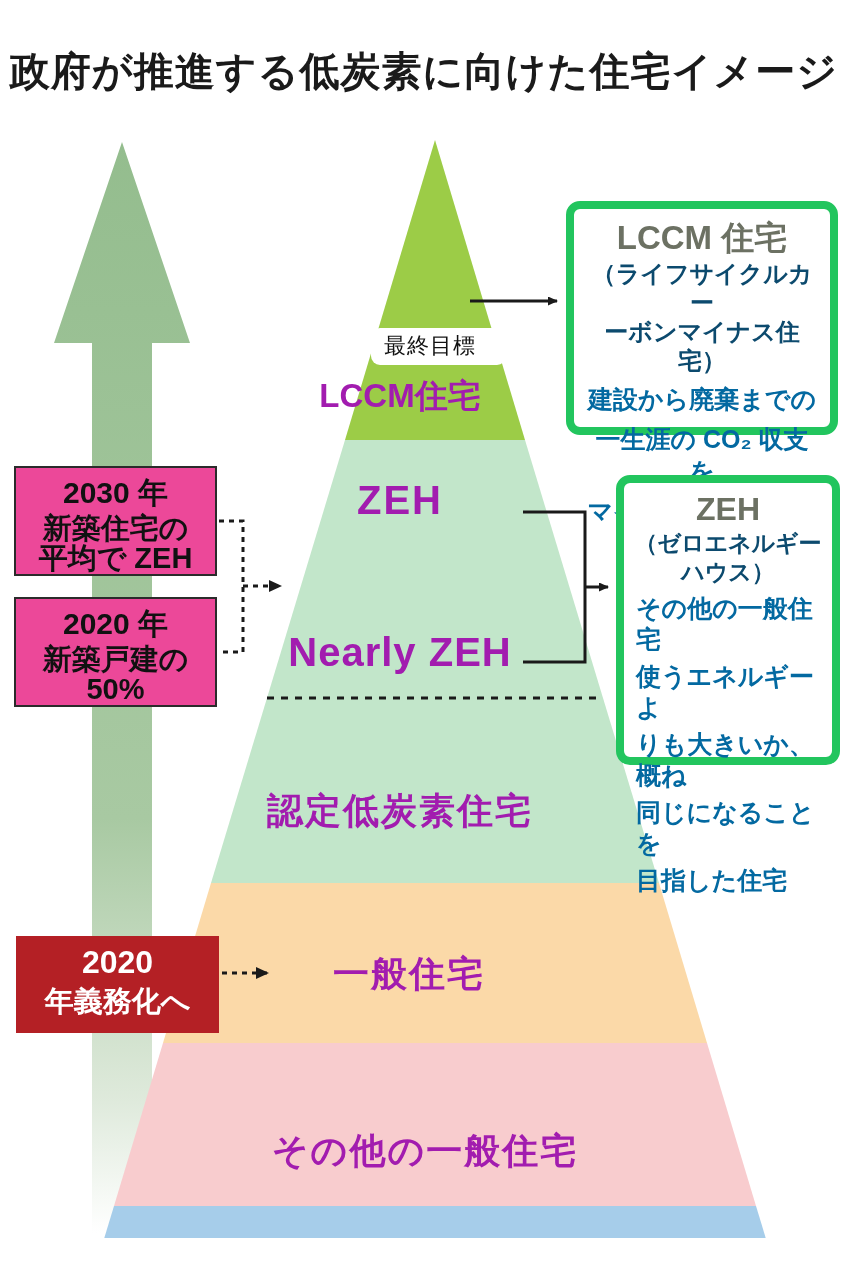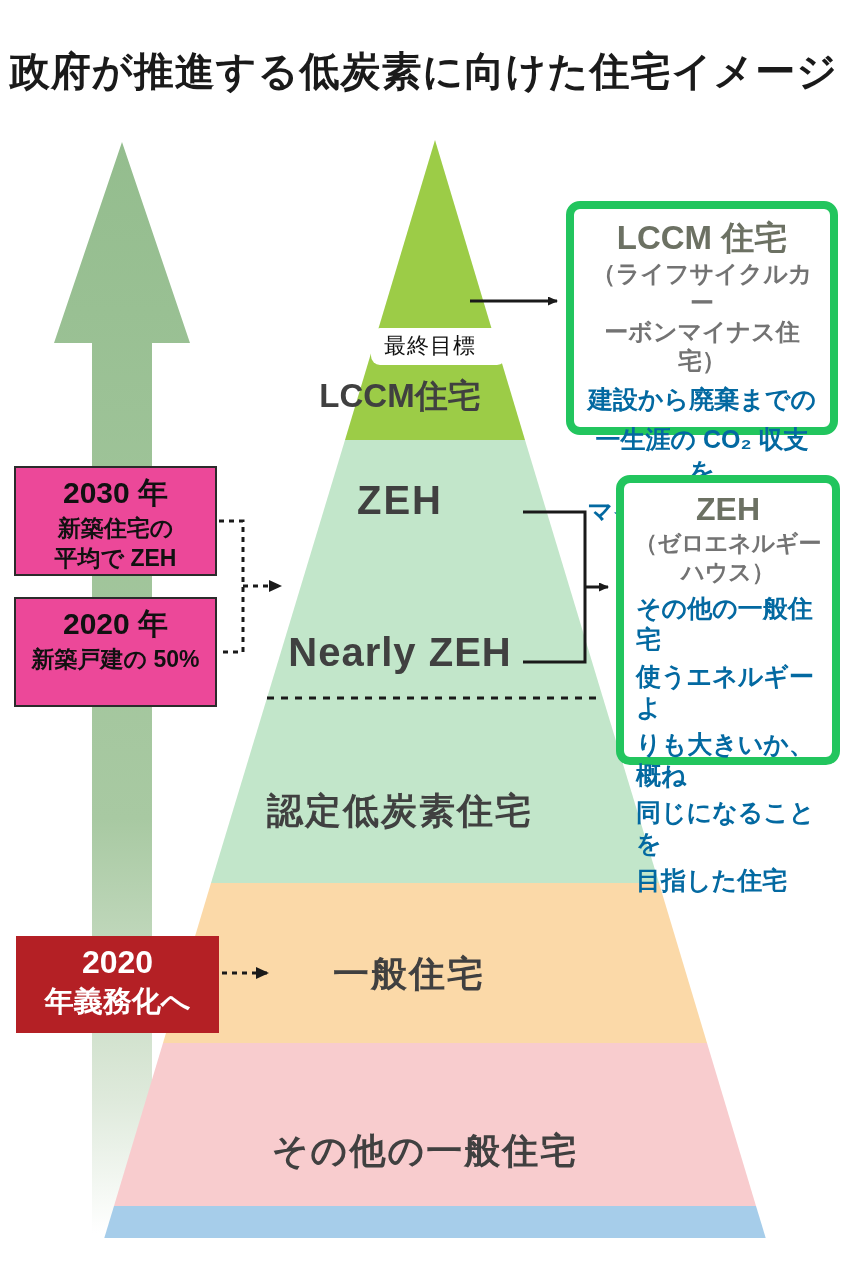--- a/index.html
+++ b/index.html
@@ -47,21 +47,21 @@
     left: 90px;
     top: 138px;
     width: 700px;
     height: 1100px;
   }
 
   
   .pyr-label {
     position: absolute;
     text-align: center;
-    color: #404040;
+    color: #a21caf;
     font-weight: bold;
     white-space: nowrap;
   }
   .lbl-lccm   { left: 250px; top: 374px; width: 300px; font-size: 33px; }
   .lbl-zeh    { left: 250px; top: 478px; width: 300px; font-size: 40px; letter-spacing: 2px;}
   .lbl-nzeh   { left: 205px; top: 630px; width: 390px; font-size: 40px; letter-spacing: 1px;}
   .lbl-nintei { left: 190px; top: 787px; width: 420px; font-size: 36px; letter-spacing: 2px;}
   .lbl-ippan  { left: 199px; top: 950px; width: 420px; font-size: 36px; letter-spacing: 2px;}
   .lbl-ippan-sub {
     position: absolute;
@@ -101,21 +101,21 @@
 
   .co-head {
     text-align: center;
     font-weight: bold;
     color: #6c7163;
     white-space: nowrap;
   }
   .co-sub {
     text-align: center;
     font-weight: bold;
-    color: #737373;
+    color: #0c4a6e;
   }
   .co-body {
     font-weight: bold;
     color: #0369a1;
   }
 
   
   #co-lccm { left: 566px; top: 193px; width: 272px; height: 234px; padding: 8px 10px 0 10px; }
   #co-lccm .co-head { font-size: 33px; line-height: 42px; }
   #co-lccm .co-sub  { font-size: 24px; line-height: 29px; }
@@ -131,21 +131,21 @@
   .year-box {
     position: absolute;
     background: #ec4899;
     border: 2px solid #2b2b2b;
     box-sizing: border-box;
     text-align: center;
   }
   #box-2030 { left: 14px; top: 466px; width: 203px; height: 110px; }
   #box-2020 { left: 14px; top: 597px; width: 203px; height: 110px; }
   .yb-year { font-size: 30px; font-weight: bold; color: #111111; line-height: 40px; margin-top: 5px; }
-  .yb-text { font-size: 23px; font-weight: bold; color: #111111; line-height: 30px; }
+  .yb-text { font-size: 29px; font-weight: bold; color: #111111; line-height: 30px; }
 
   
   #box-red {
     position: absolute;
     left: 16px;
     top: 936px;
     width: 203px;
     height: 97px;
     background: #b42025;
     box-sizing: border-box;

